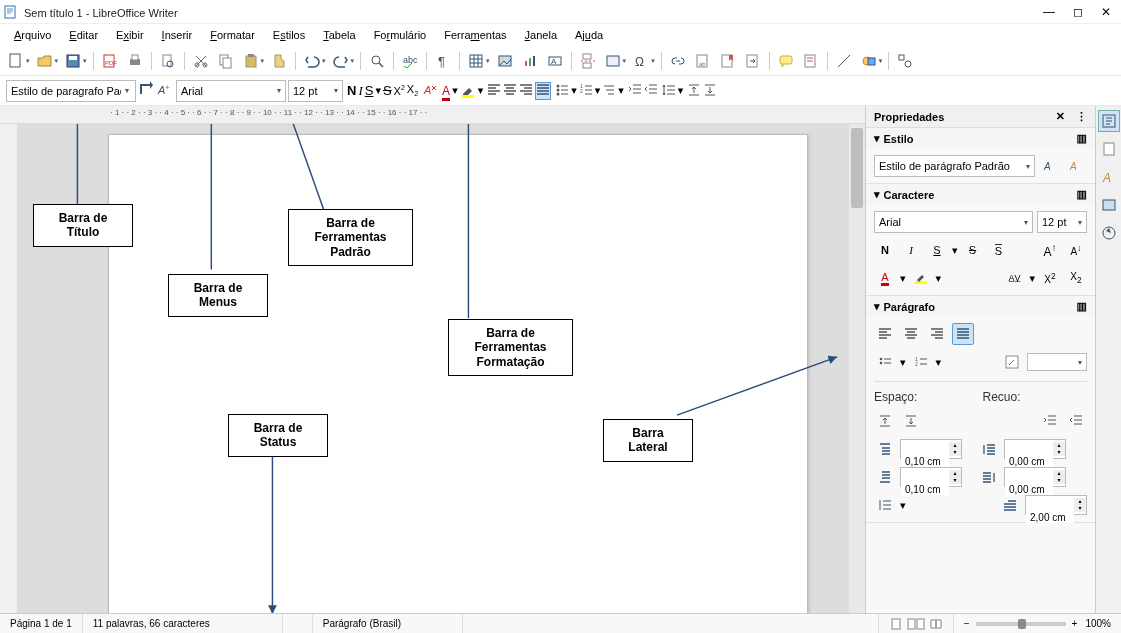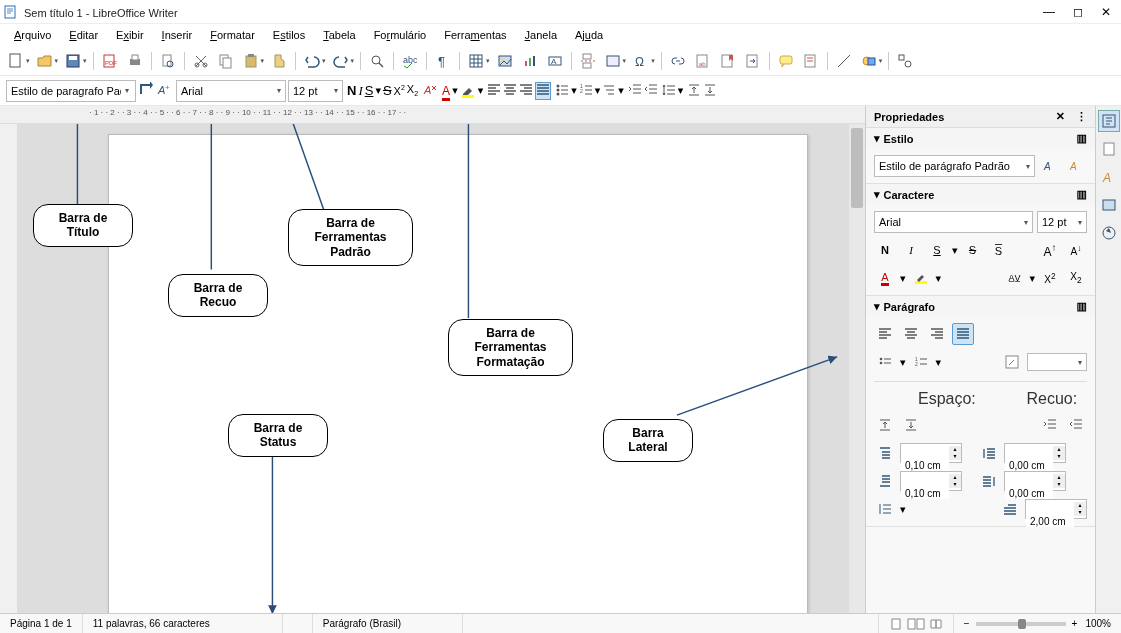--- a/index.html
+++ b/index.html
@@ -45,24 +45,24 @@
 .input-spin .spins { display:flex; flex-direction:column; width:12px;}
 .input-spin .spins span { font-size:6px; line-height:7px; text-align:center; cursor:pointer; background:#eee;}
 .statusbar { height: 20px; border-top: 1px solid #ccc; display: flex; align-items: center; font-size: 10px; background:#f8f8f8;}
 .statusbar .cell { padding: 0 10px; border-right:1px solid #ddd; height:100%; display:flex; align-items:center;}
 .statusbar .flex { flex:1;}
 .zoom-slider { width: 90px; height: 4px; background:#ccc; position:relative; margin:0 6px;}
 .zoom-slider .knob { position:absolute; top:-3px; left:42px; width:8px; height:10px; background:#888; border-radius:2px;}
 .callout { position: absolute; border: 1.5px solid #000; background: #fff; padding: 6px 10px; font-weight: bold; font-size: 12px; text-align:center; line-height:1.2;}
 .arrow-line { position:absolute; stroke:#2a4d7a; stroke-width:1.5; fill:none;}
 svg.overlay { position:absolute; top:0; left:0; width:100%; height:100%; pointer-events:none; z-index:5;}
-.callout { z-index:6;border-radius:15px;}
-.ruler-ticks { position:absolute; left:89px; top:2px; white-space:nowrap; letter-spacing:0; color:#555;}
+.callout { z-index:6;}
+.ruler-ticks { position:absolute; left:110px; top:2px; white-space:nowrap; letter-spacing:0; color:#555;}
 .btn svg, .ib svg, .tab svg { pointer-events:none;}
-.small-label{font-size:16px; color:#333;margin-left:44px;}
+.small-label{font-size:12px; color:#333;}
 </style>
 </head>
 <body>
 
 <div class="titlebar">
   <div class="titlebar-left">
     <span class="doc-icon">
       <svg width="14" height="14" viewBox="0 0 14 14">
           <rect x="1" y="1" width="10" height="12" fill="#fff" stroke="#2a6fb5"></rect>
           <path d="M3 4h6M3 6h6M3 8h4" stroke="#2a6fb5" stroke-width="0.8"></path>
@@ -409,21 +409,21 @@
             </defs>
           <line class="arrow-line" x1="52" y1="108" x2="52" y2="-100" marker-end="url(#ah)"></line>
           <line class="arrow-line" x1="190" y1="150" x2="190" y2="-80" marker-end="url(#ah)"></line>
           <line class="arrow-line" x1="310" y1="100" x2="255" y2="-55" marker-end="url(#ah)"></line>
           <line class="arrow-line" x1="455" y1="200" x2="455" y2="-20" marker-end="url(#ah)"></line>
           <line class="arrow-line" x1="253" y1="320" x2="253" y2="505" marker-end="url(#ah)"></line>
           <line class="arrow-line" x1="670" y1="300" x2="835" y2="240" marker-end="url(#ah)"></line>
         </svg>
 
         <div class="callout" style="left:15px; top:80px; width:100px"><span>Barra de Título</span></div>
-        <div class="callout" style="left:150px; top:150px; width:100px"><span>Barra de Recuo</span></div>
+        <div class="callout" style="left:150px; top:150px; width:100px"><span>Barra de Menus</span></div>
         <div class="callout" style="left:270px; top:85px; width:125px"><span>Barra de Ferramentas Padrão</span></div>
         <div class="callout" style="left:430px; top:195px; width:125px"><span>Barra de Ferramentas Formatação</span></div>
         <div class="callout" style="left:210px; top:290px; width:100px"><span>Barra de Status</span></div>
         <div class="callout" style="left:585px; top:295px; width:90px"><span>Barra Lateral</span></div>
       </div>
       <div class="scrollbar-v">
           <div class="thumb"></div>
         </div>
     </div>
   </div>

